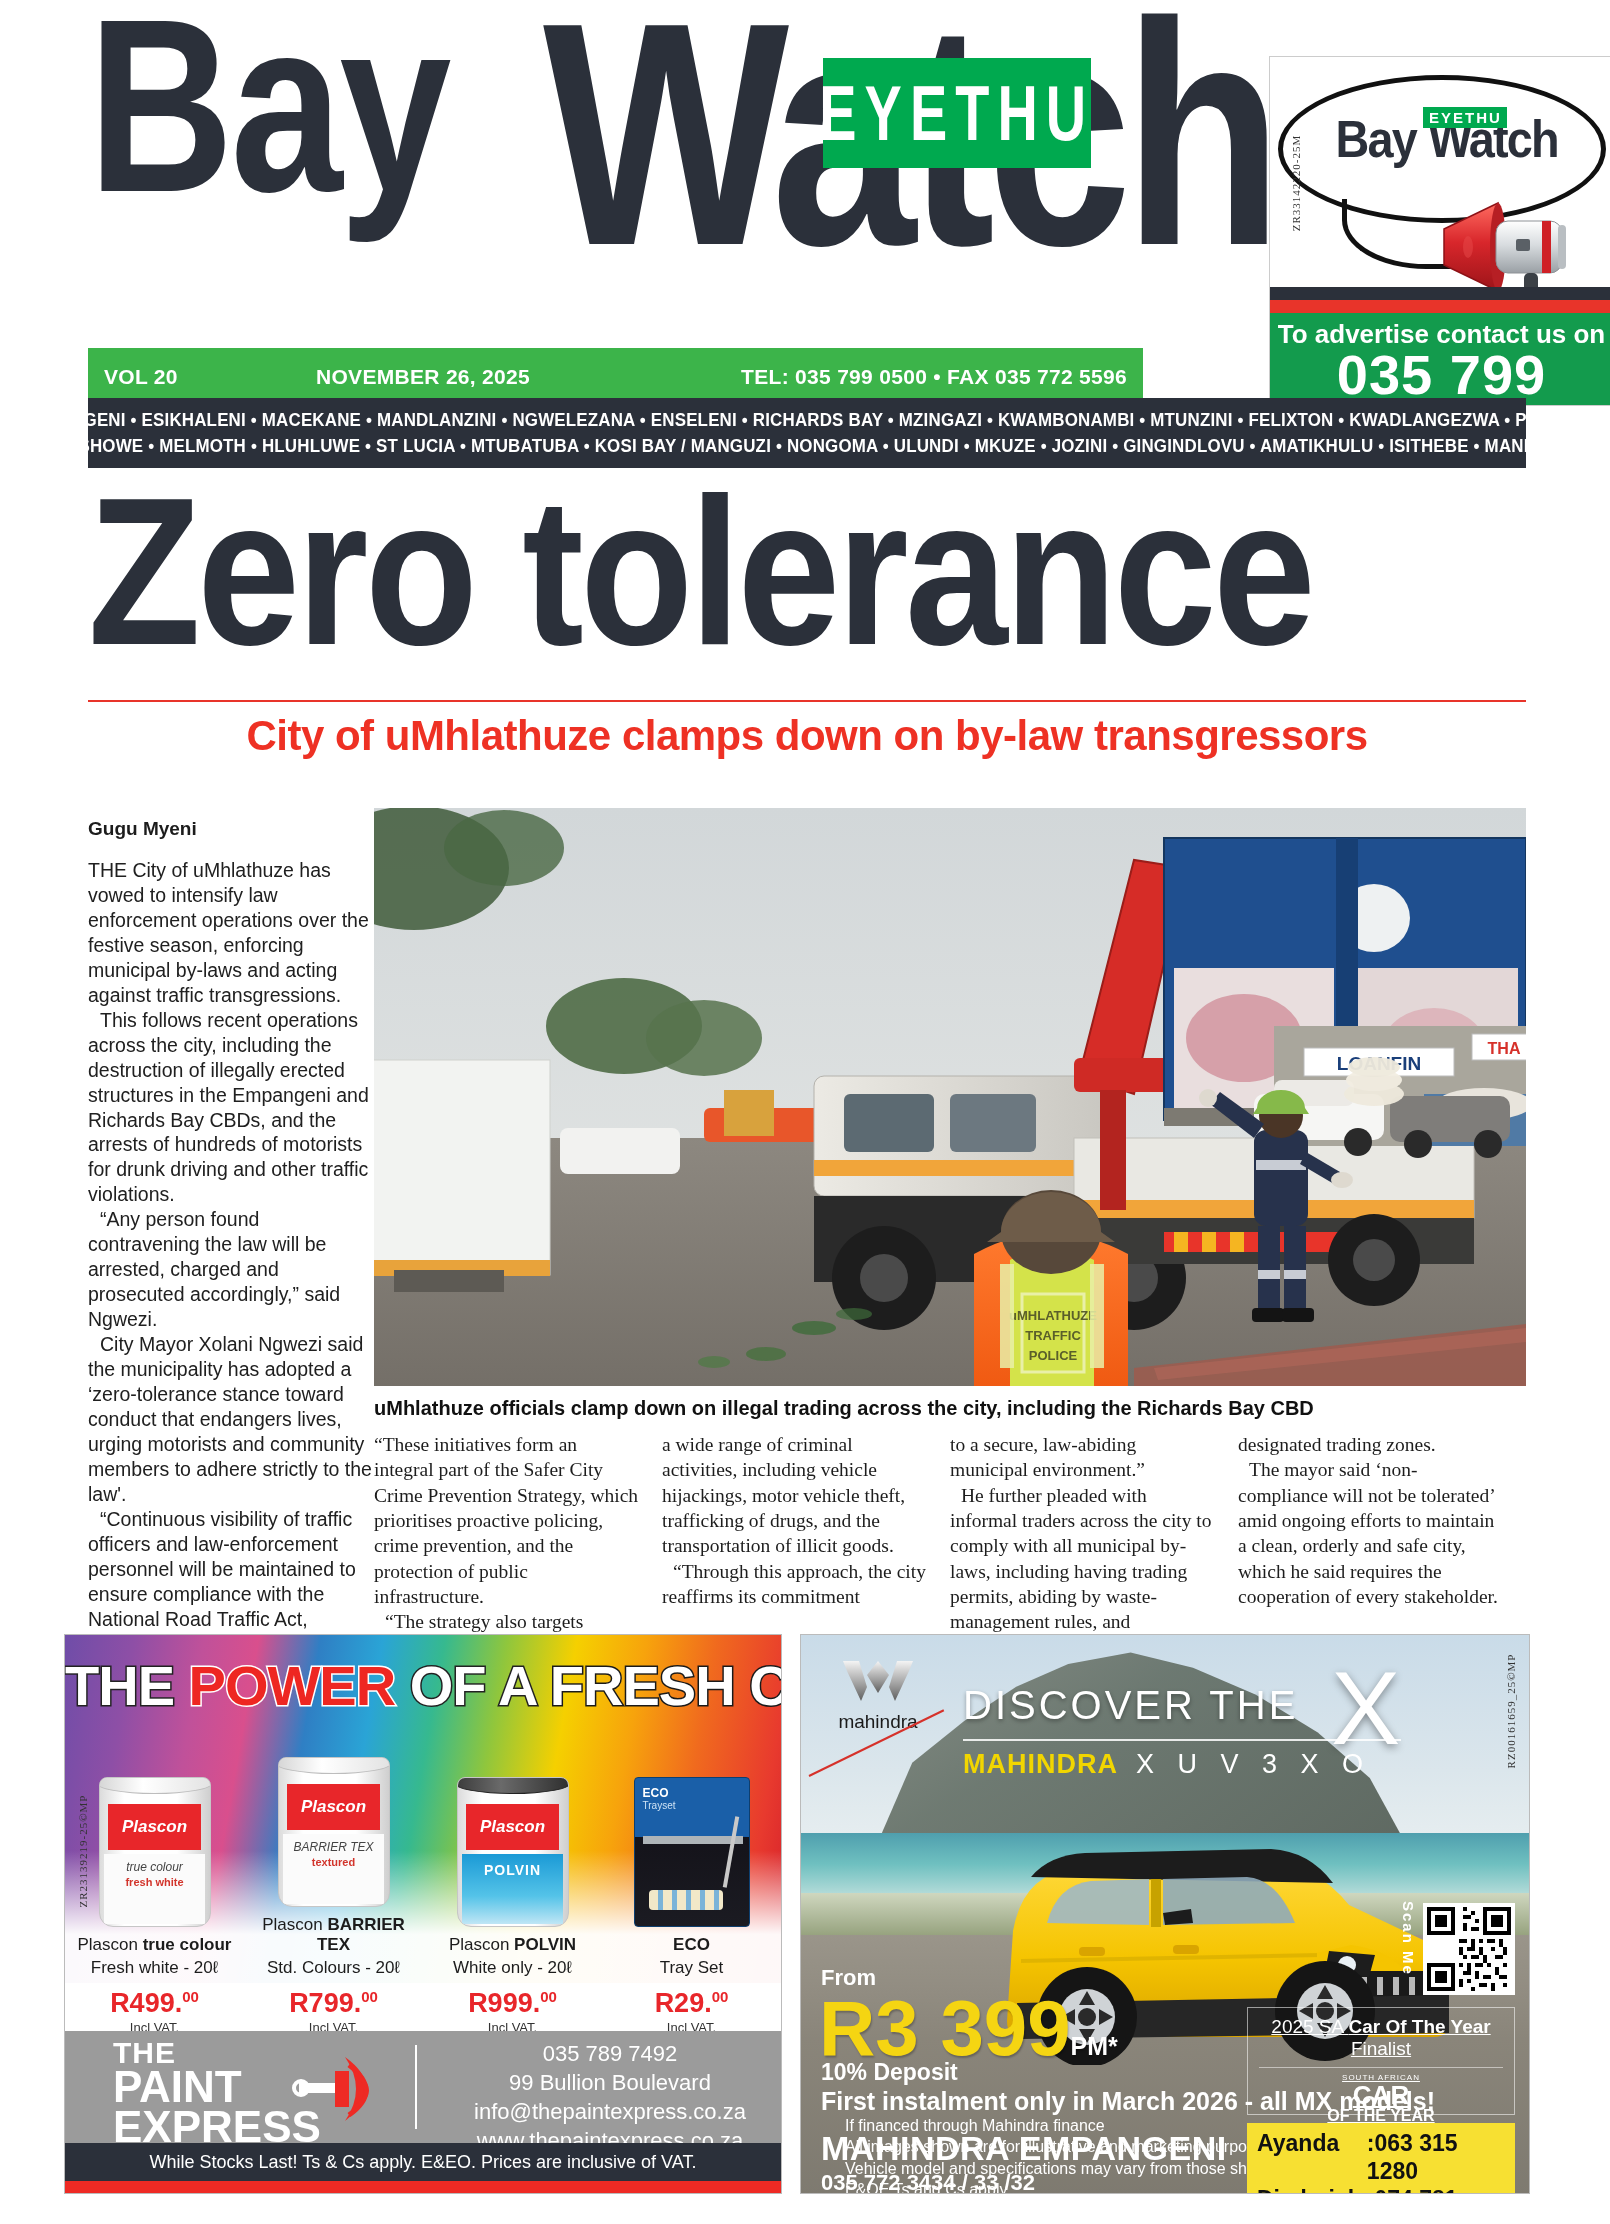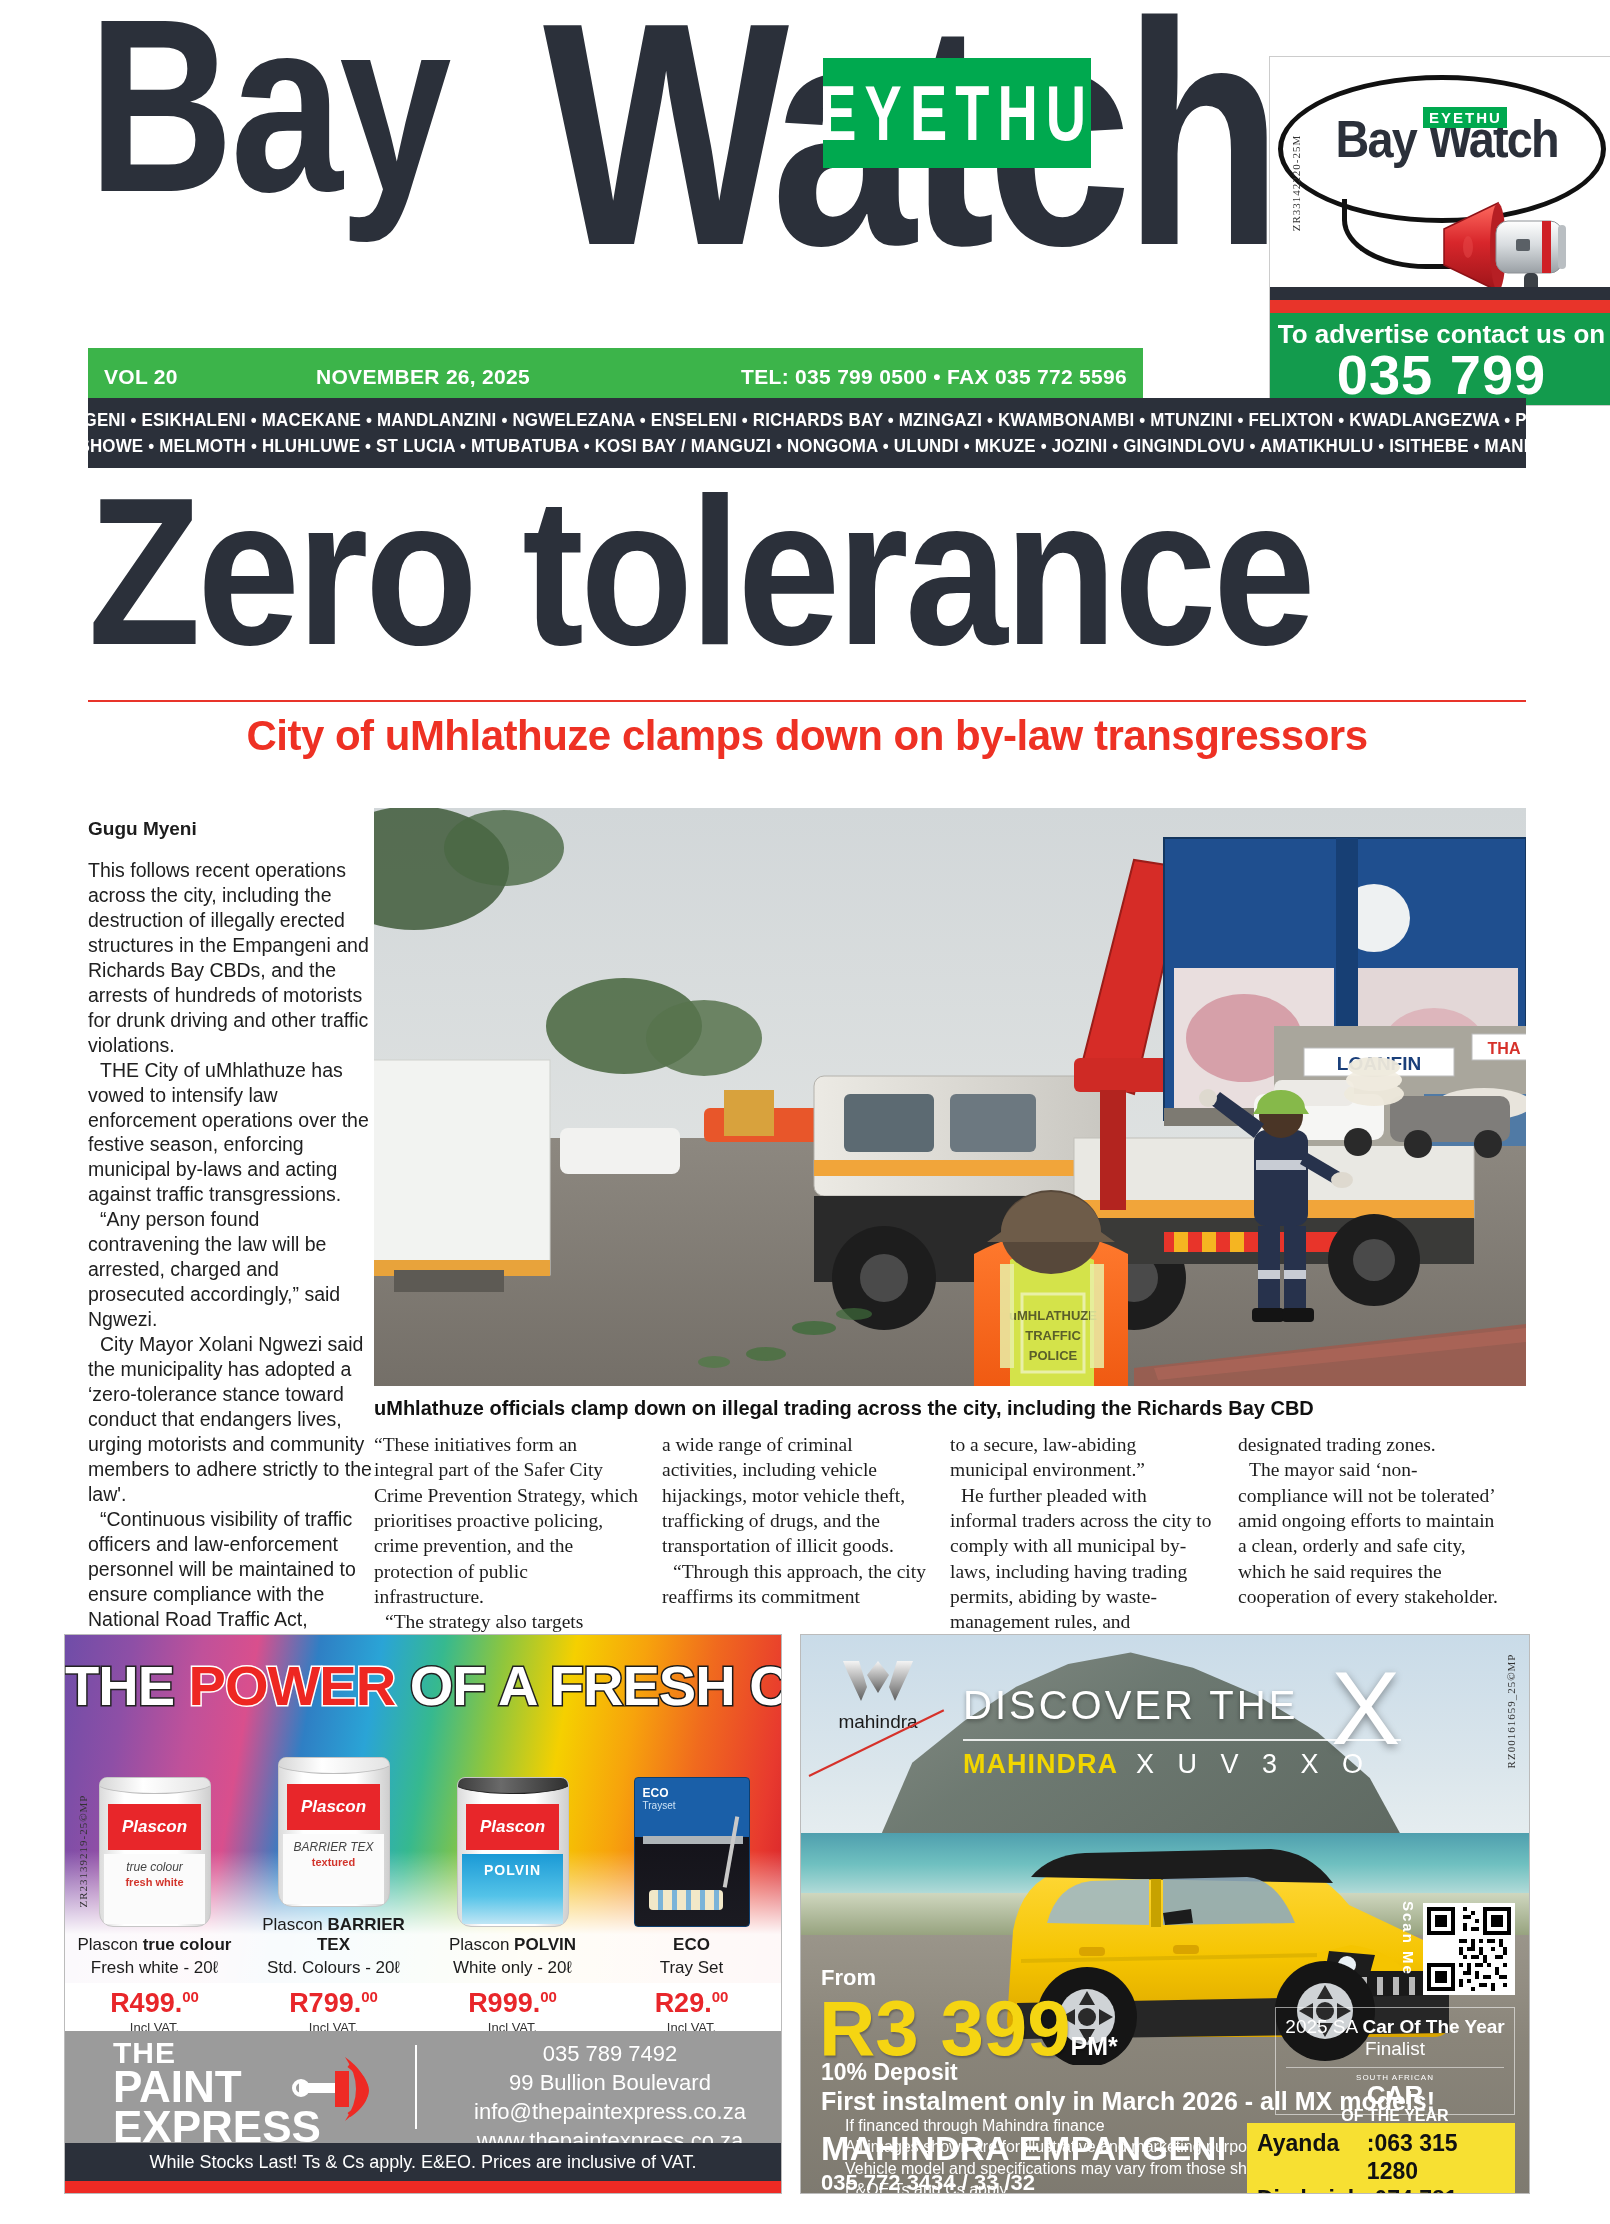--- a/index.html
+++ b/index.html
@@ -636,23 +636,24 @@
   }
   .mh-scan {
     position: absolute; right: 112px; top: 266px;
     color: #fff; font-size: 15px; font-weight: 700;
     font-family: "Liberation Sans", sans-serif;
     writing-mode: vertical-rl;
     letter-spacing: 2px;
   }
   .mh-coty {
     position: absolute; right: 14px; top: 372px;
-    width: 240px; height: 108px;
+    width: 268px; height: 108px;
     border: 1px solid rgba(255,255,255,.55);
     color: #fff;
+    text-decoration: underline;
   }
   .mh-coty .ct1 {
     text-align: center; font-size: 19px; margin-top: 8px;
     font-family: "Liberation Sans", sans-serif;
   }
   .mh-coty .ct1 b { font-weight: 700; }
   .mh-coty .ctline { width: 92%; margin: 7px auto 0; height:1px; background: rgba(255,255,255,.5); }
   .mh-coty .ctrow { display:flex; align-items:center; justify-content: space-around; margin-top: 6px; flex-direction: column; }
   .mh-coty .cA { text-align:center; line-height: 1; }
   .mh-coty .cA .s1 { font-size: 8px; letter-spacing: 1px; }
@@ -752,22 +753,22 @@
     <div>• ESHOWE • MELMOTH • HLUHLUWE • ST LUCIA • MTUBATUBA • KOSI BAY / MANGUZI • NONGOMA • ULUNDI • MKUZE • JOZINI • GINGINDLOVU • AMATIKHULU • ISITHEBE • MANDINI</div>
   </div>
 
   <div class="headline">Zero tolerance</div>
   <div class="hl-rule"></div>
   <div class="subhead">City of uMhlathuze clamps down on by-law transgressors</div>
 
   <div class="byline">Gugu Myeni</div>
 
   <div class="col-left">
+    <p>THE City of uMhlathuze has vowed to intensify law enforcement operations over the festive season, enforcing municipal by-laws and acting against traffic transgressions.</p>
     <p>This follows recent operations across the city, including the destruction of illegally erected structures in the Empangeni and Richards Bay CBDs, and the arrests of hundreds of motorists for drunk driving and other traffic violations.</p>
-    <p>THE City of uMhlathuze has vowed to intensify law enforcement operations over the festive season, enforcing municipal by-laws and acting against traffic transgressions.</p>
     <p>“Any person found contravening the law will be arrested, charged and prosecuted accordingly,” said Ngwezi.</p>
     <p>City Mayor Xolani Ngwezi said the municipality has adopted a ‘zero-tolerance stance toward conduct that endangers lives, urging motorists and community members to adhere strictly to the law'.</p>
     <p>“Continuous visibility of traffic officers and law-enforcement personnel will be maintained to ensure compliance with the National Road Traffic Act, promote responsible behaviour, and protect innocent road users.</p>
   </div>
 
   <div class="photo">
     <svg width="1152" height="578" viewBox="0 0 1152 578">
       <defs>
         <linearGradient id="sky" x1="0" y1="0" x2="0" y2="1">
           <stop offset="0%" stop-color="#d2d7d9"></stop>

